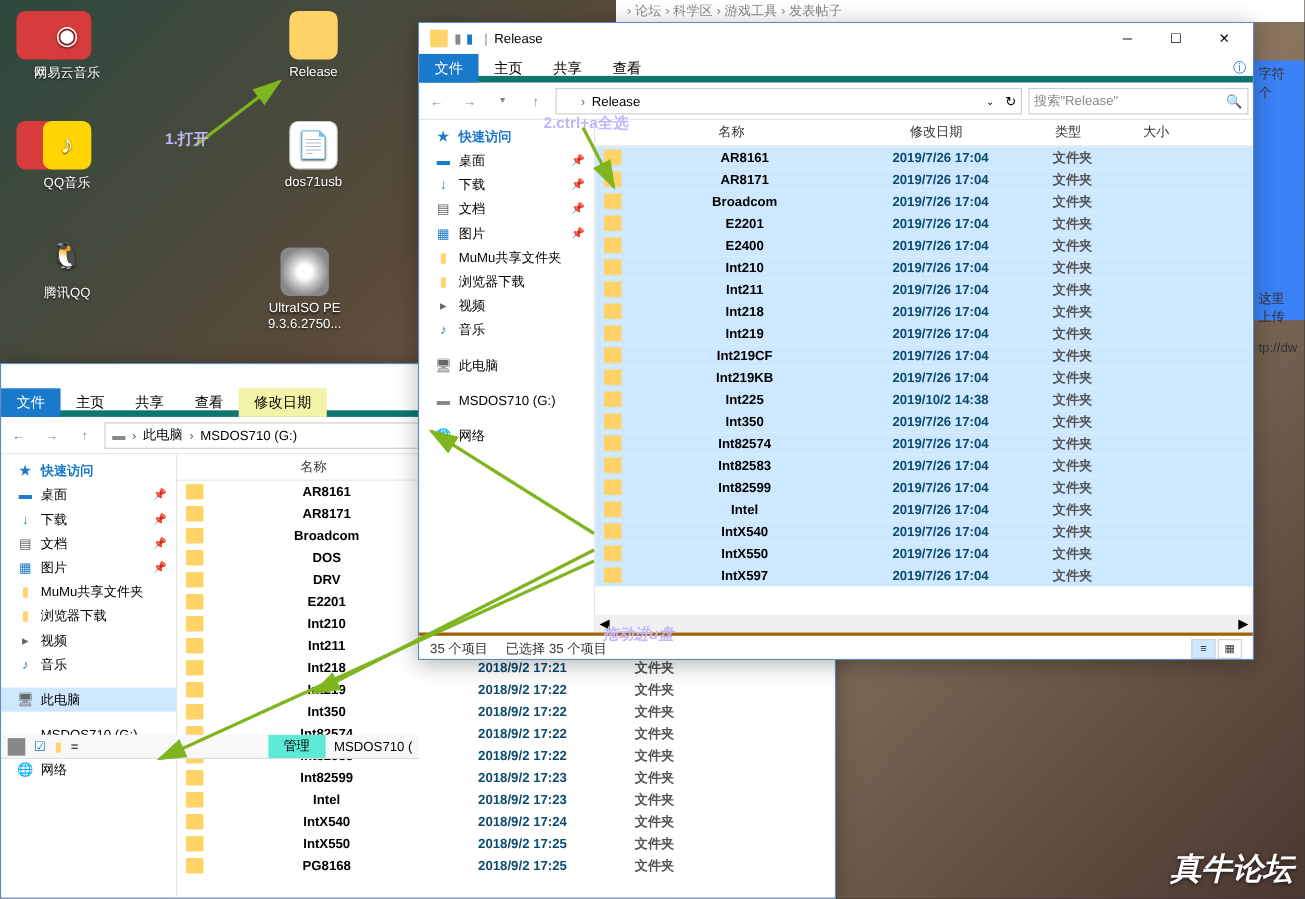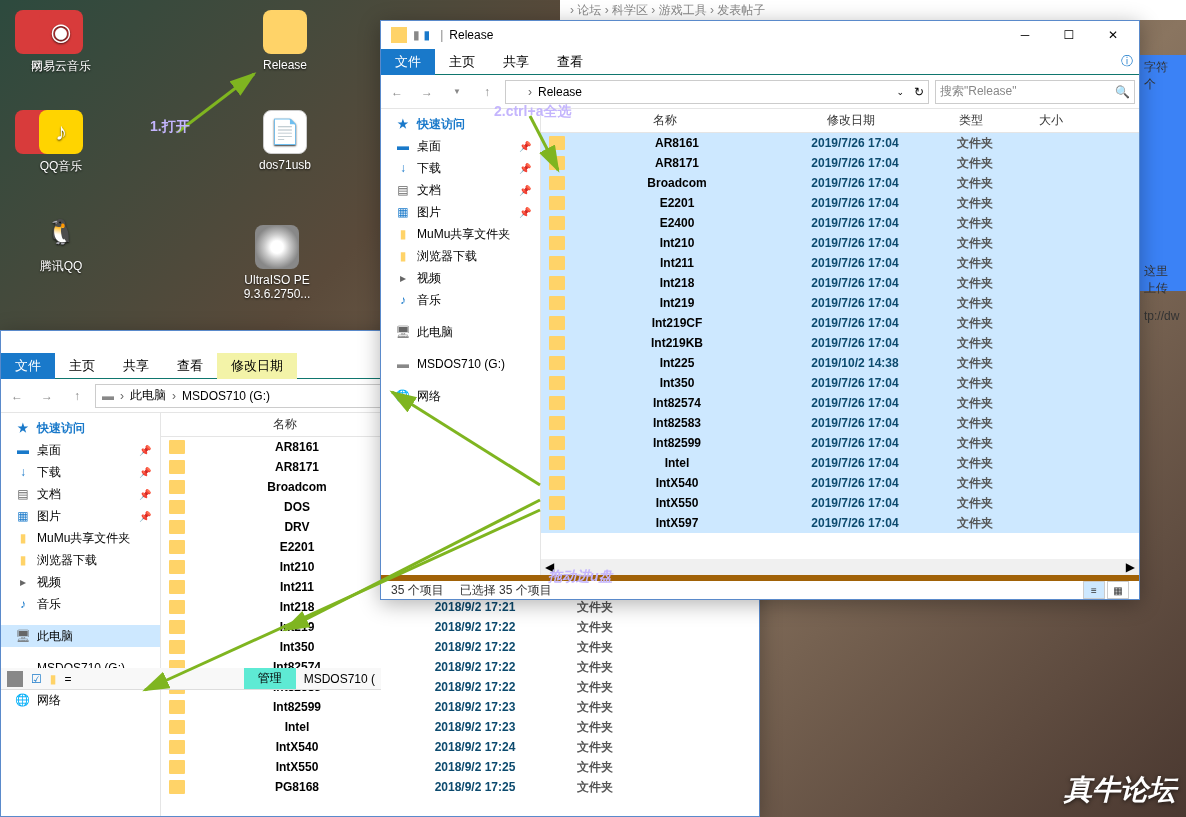--- a/index.html
+++ b/index.html
@@ -17,21 +17,21 @@
 .annot{position:absolute;color:#c4b5fd;font-weight:bold;font-size:14px;pointer-events:none;z-index:500;}
 
 
 .explorer{position:absolute;background:#fff;border:1px solid #5a8acb;box-shadow:0 4px 20px rgba(0,0,0,.3);display:flex;flex-direction:column;}
 .titlebar{height:28px;background:#fff;display:flex;align-items:center;padding:0 4px;}
 .titlebar .tb-ico{width:16px;height:16px;background:#ffd368;margin:0 6px;}
 .titlebar .tb-title{flex:1;font-size:12px;}
 .titlebar .tb-ctrl{display:flex;}
 .titlebar .tb-btn{width:44px;height:28px;display:flex;align-items:center;justify-content:center;font-size:12px;color:#000;}
 
-.ribbon-tabs{height:26px;display:flex;border-bottom:1px solid #0f766e;}
+.ribbon-tabs{height:26px;display:flex;border-bottom:6px solid #0f766e;}
 .ribbon-tab{padding:0 14px;height:26px;line-height:26px;font-size:13px;}
 .ribbon-tab.file{background:#1979ca;color:#fff;}
 .ribbon-tab.hl{background:#f3f3a8;}
 
 .addr-row{height:34px;display:flex;align-items:center;padding:2px 4px;gap:6px;border-bottom:1px solid #e5e5e5;}
 .nav-btn{width:24px;height:24px;display:flex;align-items:center;justify-content:center;color:#888;}
 .addr-bar{flex:1;height:24px;border:1px solid #ccc;display:flex;align-items:center;padding:0 4px;gap:4px;}
 .addr-bar .crumb{padding:0 2px;}
 .addr-bar .sep{color:#666;}
 .search-bar{width:200px;height:24px;border:1px solid #ccc;display:flex;align-items:center;padding:0 4px;color:#888;}
@@ -62,21 +62,21 @@
 .col-type{width:100px;}
 .col-size{width:60px;}
 .file-list{flex:1;overflow:auto;font-weight:bold;}
 .file-row{height:20px;display:flex;align-items:center;}
 .file-row.sel{background:#cde8ff;}
 .file-row .f-ico{width:16px;height:14px;background:#ffd368;margin:0 4px 0 8px;border-radius:1px;}
 .file-row .f-name{width:216px;}
 .file-row .f-date{width:140px;color:#0c4a6e;}
 .file-row .f-type{width:100px;color:#555;}
 
-.status-bar{height:24px;border-top:6px solid #a16207;display:flex;align-items:flex-end;padding:0 10px;gap:16px;font-size:12px;color:#333;}
+.status-bar{height:24px;border-top:3px solid #a16207;display:flex;align-items:flex-end;padding:0 10px;gap:16px;font-size:12px;color:#333;}
 .status-bar .sb-right{margin-left:auto;display:flex;gap:2px;}
 .sb-view{width:22px;height:18px;border:1px solid #ccc;display:flex;align-items:center;justify-content:center;font-size:10px;}
 .sb-view.act{background:#cde8ff;}
 
 .scrollbar-h{height:16px;background:#f0f0f0;display:flex;align-items:center;}
 .watermark{position:absolute;right:10px;bottom:8px;color:#fff;font-size:28px;font-weight:bold;text-shadow:0 1px 4px rgba(0,0,0,.7);font-style:italic;z-index:1000;}
 
 .qat{position:absolute;top:337px;left:0;height:22px;display:flex;align-items:center;gap:8px;padding:0 6px;background:#f8f8f8;border-bottom:1px solid #ddd;width:380px;z-index:10;}
 .qat .q-ico{width:16px;height:16px;}
 

